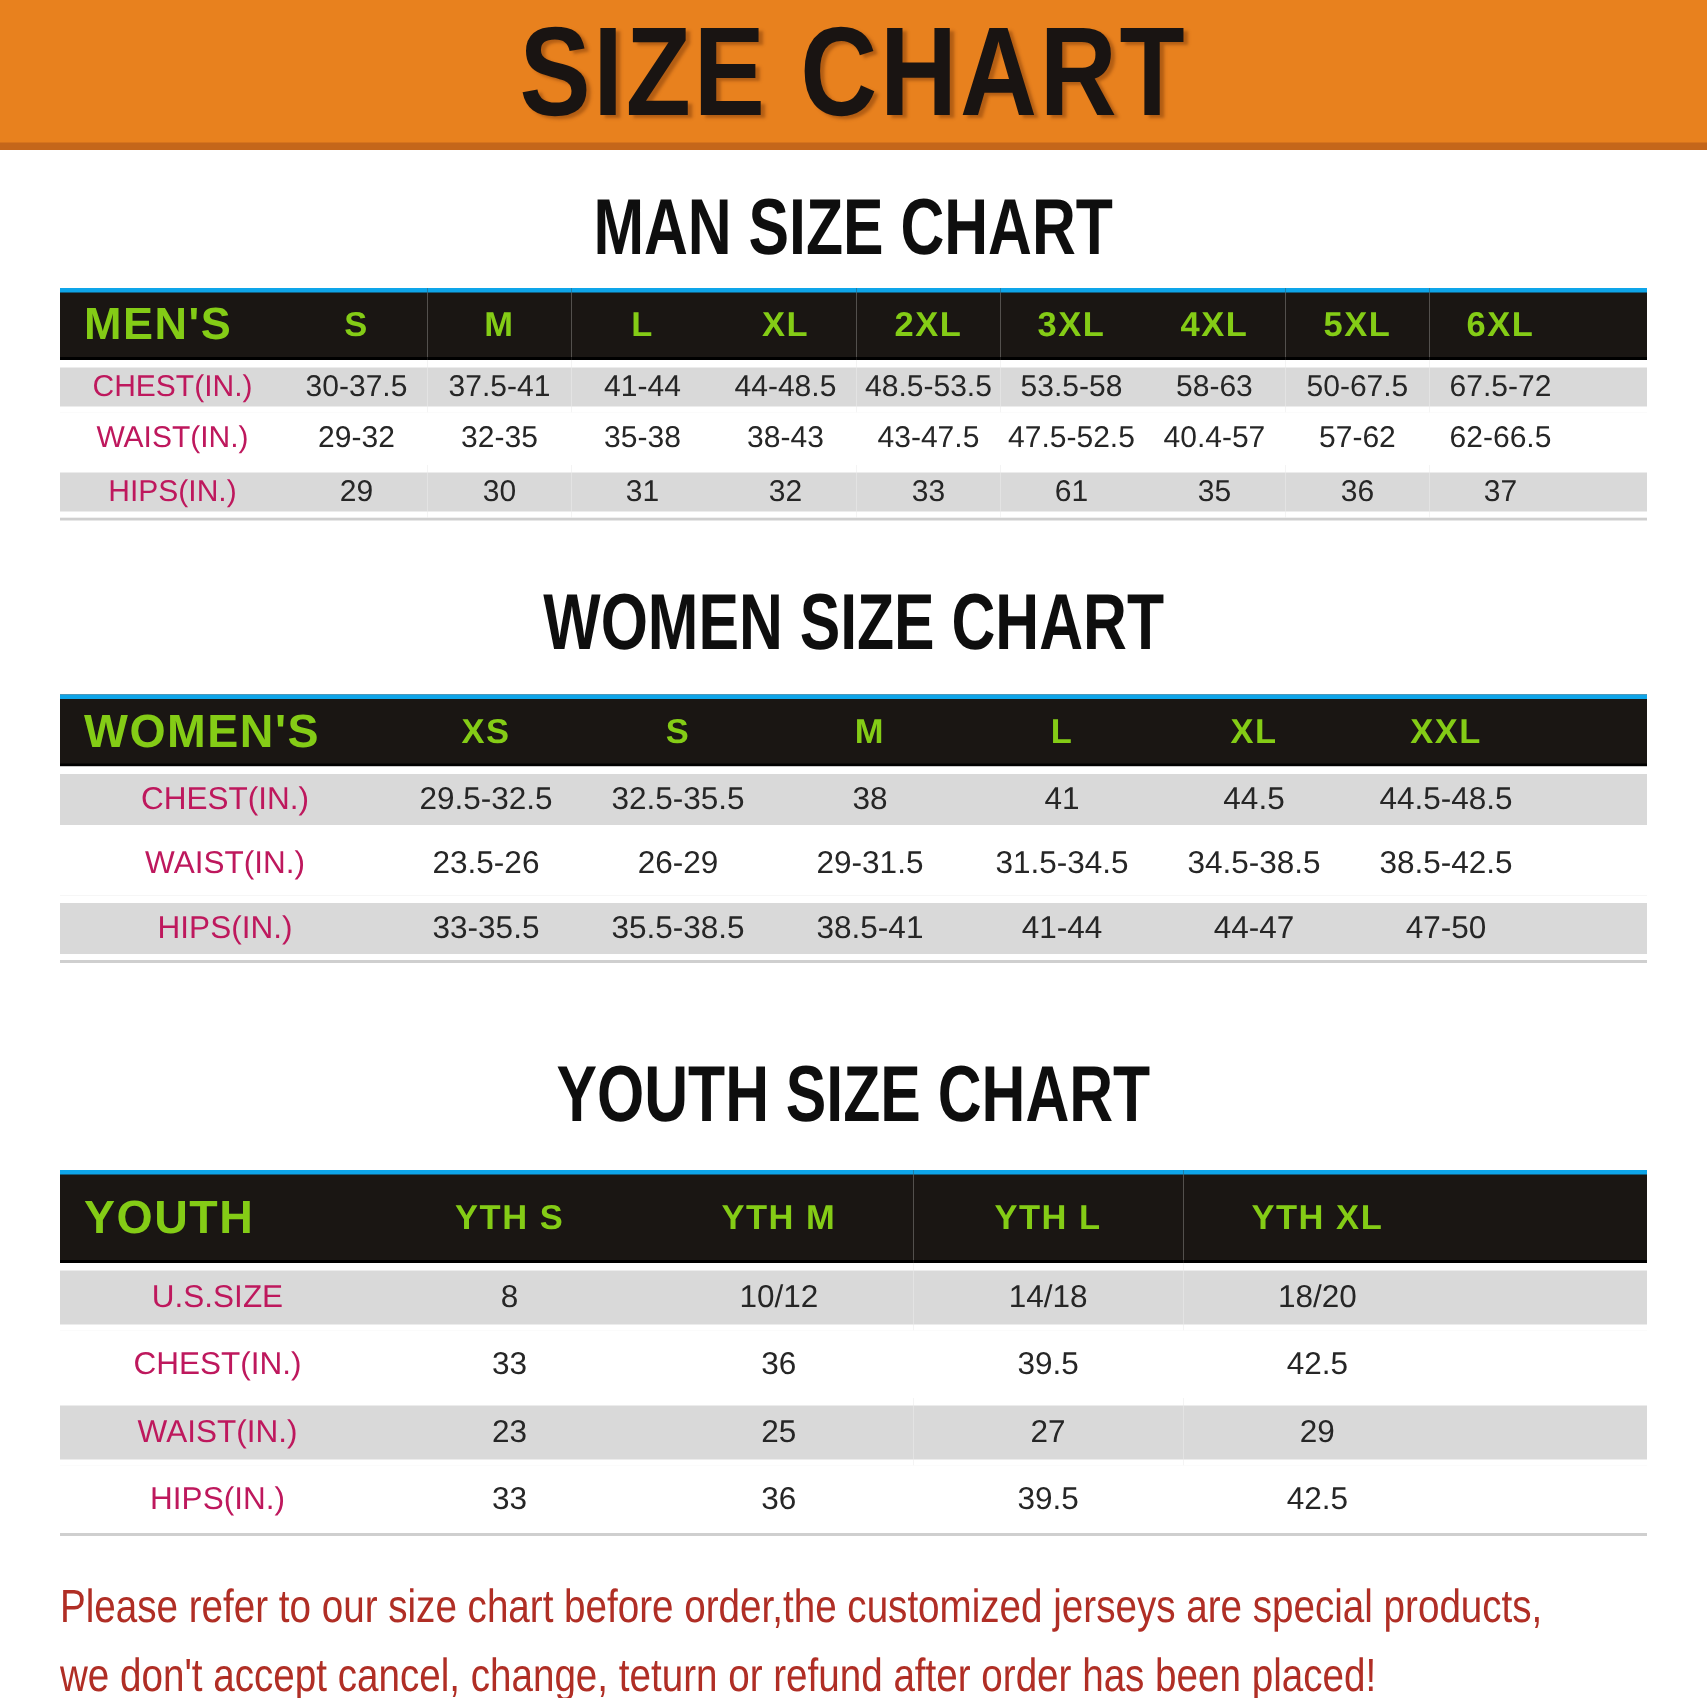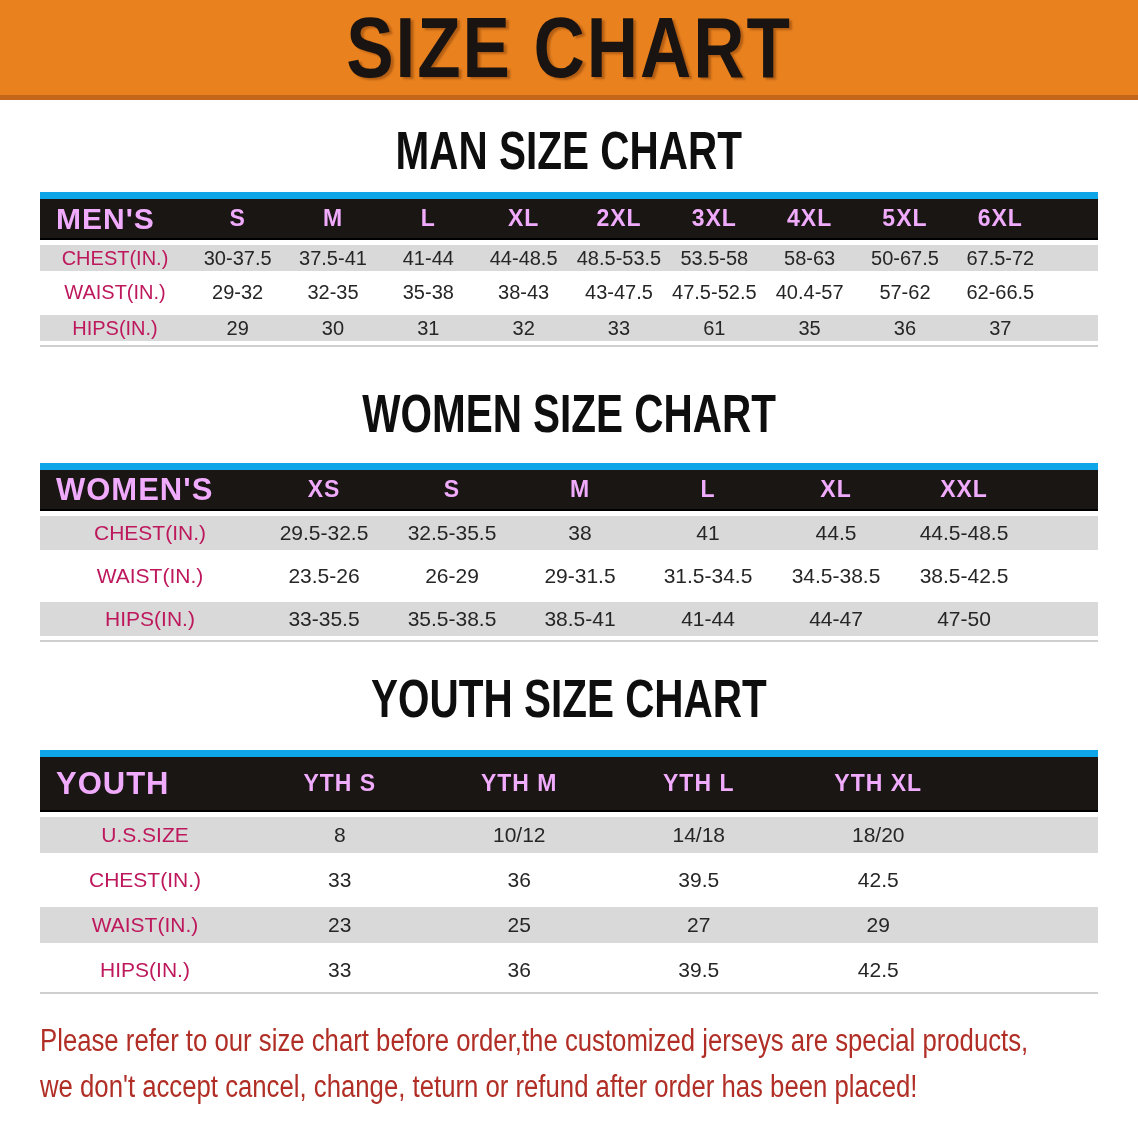--- a/index.html
+++ b/index.html
@@ -29,43 +29,43 @@
     font-size:74px;font-weight:900;letter-spacing:2px;
     color:#191412;
     transform:scale(0.96,1.14);
     text-shadow:3px 2px 2px rgba(80,30,0,0.35);
     white-space:nowrap;
   }
   
   .heading-wrap{text-align:center;}
   .h-men{margin-top:24px;}
   .h-women{margin-top:40px;}
-  .h-youth{margin-top:30px;}
+  .h-youth{margin-top:60px;}
   .section-heading{
     display:inline-block;
     font-size:46px;font-weight:900;letter-spacing:0px;
     color:#0e0e0e;
     transform:scale(0.88,1.15);
     white-space:nowrap;
   }
   
   .size-table{
     width:1058px;
     margin:0 40px;
     border-collapse:separate;border-spacing:0;
     table-layout:fixed;
     border-bottom:2px solid #cfcfcf;
   }
   .t-men{margin-top:14px;}
   .t-women{margin-top:22px;}
   .t-youth{margin-top:24px;}
   thead th{
     background:var(--bar-bg);
-    color:#f0abfc;
-    border-top:7px solid #0ea5e9;
+    color:#84cc16;
+    border-top:3px solid #0ea5e9;
     border-bottom:2px solid #000;
     text-align:center;
     font-weight:600;
     overflow:hidden;white-space:nowrap;
   }
   th.group{
     text-align:left;padding-left:16px;
     font-weight:800;letter-spacing:1px;
     font-size:31px;
   }

